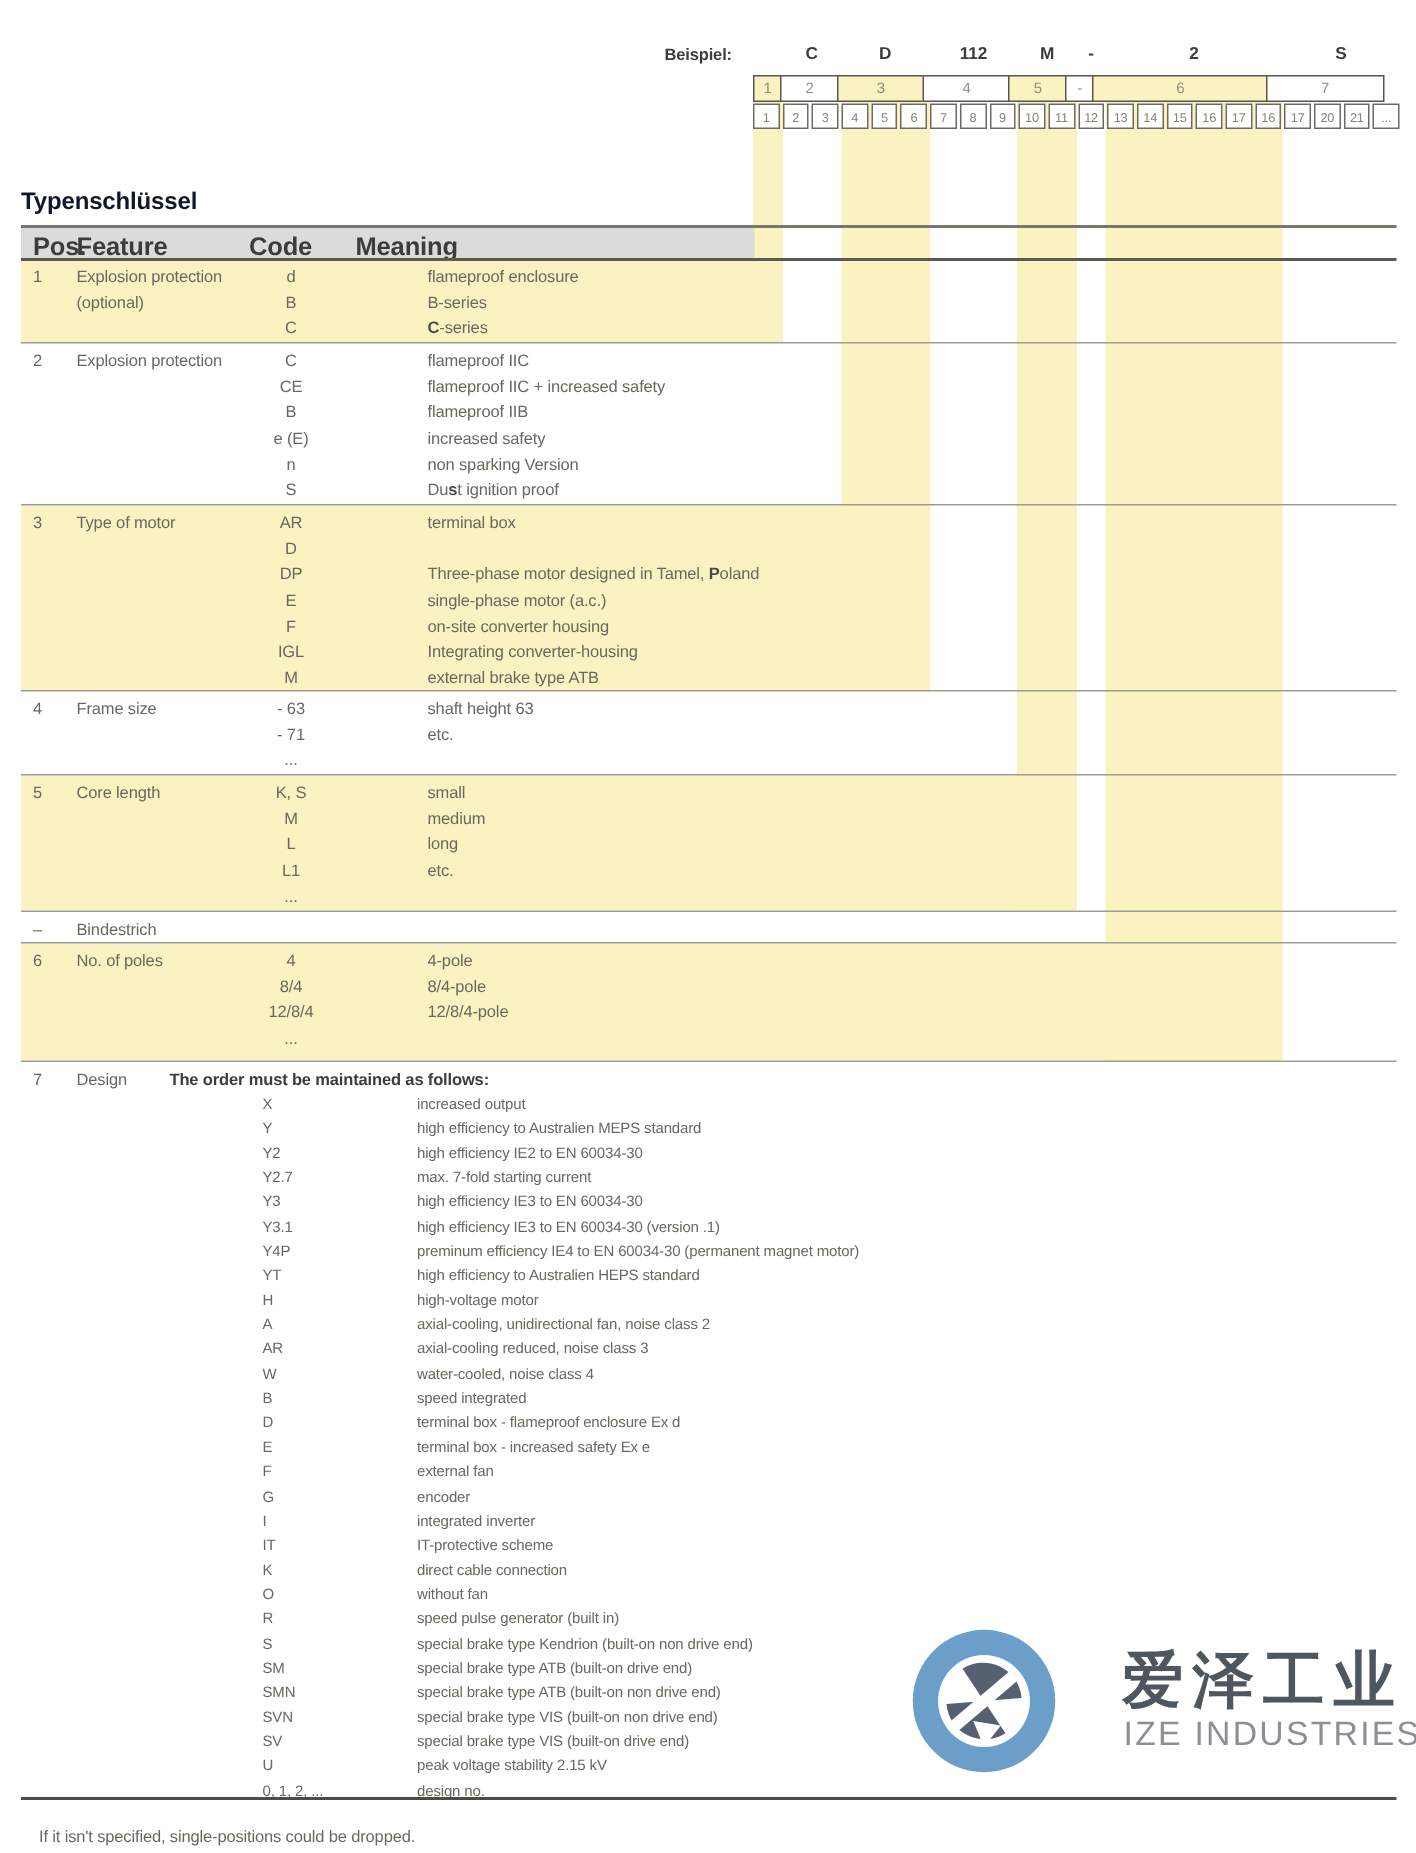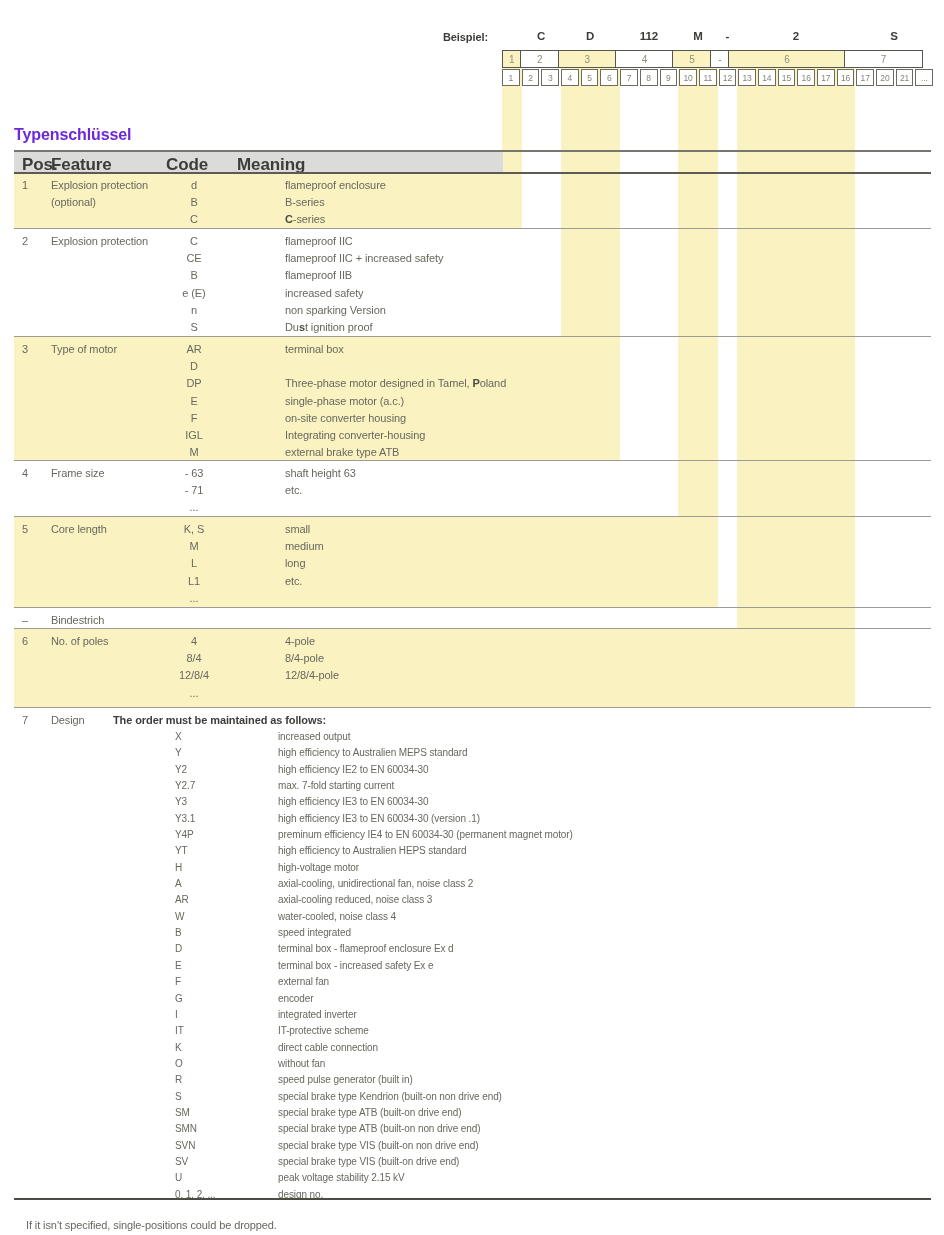--- a/index.html
+++ b/index.html
@@ -20,21 +20,21 @@
   .bsp-label{position:absolute;left:443px;top:31px;font-size:11px;font-weight:bold;color:#3c3c38;z-index:2;}
   .bsp-letter{position:absolute;top:30px;transform:translateX(-50%);font-size:11.5px;font-weight:bold;color:#3c3c38;z-index:2;}
   .bsp-grouprow{position:absolute;left:502px;top:50px;height:18px;display:flex;z-index:2;}
   .bsp-gcell{box-sizing:border-box;border:1.5px solid #56564f;margin-right:-1.5px;background:#ffffff;
     display:flex;align-items:center;justify-content:center;font-size:10px;color:#908f7f;}
   .bsp-gcell.hl{background:#faf3c1;}
   .bsp-numrow{position:absolute;left:502px;top:69px;height:17px;width:431px;display:flex;gap:2px;z-index:2;}
   .bsp-ncell{box-sizing:border-box;flex:1;border:1px solid #6b6b63;background:#ffffff;
     display:flex;align-items:center;justify-content:center;font-size:8.5px;color:#84847a;}
   
-  .title{position:absolute;left:14px;top:126px;margin:0;font-size:16px;font-weight:bold;color:#6d28d9;z-index:2;}
+  .title{position:absolute;left:14px;top:126px;margin:0;font-size:16px;font-weight:bold;color:#0f172a;z-index:2;}
   
   .thead{position:absolute;left:14px;top:151.5px;width:917px;height:20.5px;z-index:1;}
   .thead .greybg{position:absolute;left:0;top:0;width:489px;height:100%;background:#dbdbd9;}
   .thead span{position:absolute;top:3px;font-size:17px;font-weight:bold;color:#3c3c38;z-index:2;}
   .trow{position:absolute;left:14px;width:917px;box-sizing:border-box;z-index:1;font-size:11px;}
   .trow .hlbg{position:absolute;left:0;top:0;height:100%;background:#faf3c1;z-index:0;}
   .trow .pos{position:absolute;left:8px;top:4px;line-height:17.2px;z-index:2;}
   .trow .feature{position:absolute;left:37px;top:4px;width:118px;line-height:17.2px;z-index:2;}
   .trow .entries{position:absolute;left:0;top:4px;right:0;z-index:2;}
   .entryline{position:relative;height:17.2px;line-height:17.2px;}
@@ -412,13 +412,25 @@
           <div class="entryline">
             <span class="code">0, 1, 2, ...</span>
             <span class="meaning">design no.</span>
           </div>
         </div>
       </div>
     </div>
 
   <p class="footnote">If it isn't specified, single-positions could be dropped.</p>
 
+  <div class="logo">
+    <svg width="96" height="96" viewBox="0 0 94 94">
+      <circle cx="47" cy="47" r="46.5" fill="#6b9fca"></circle>
+      <circle cx="47" cy="47" r="30" fill="#ffffff"></circle>
+      <path d="M33,26 A25,25 0 0 1 71.5,45 L47,47 Z" fill="#57606e"></path>
+      <path d="M61,68 A25,25 0 0 1 22.5,49 L47,47 Z" fill="#57606e"></path>
+      <line x1="27" y1="64" x2="67" y2="30" stroke="#ffffff" stroke-width="8"></line>
+      <path d="M47,77 L58,63 L40,60 Z" fill="#ffffff"></path>
+    </svg>
+    <span class="cn">爱泽工业</span>
+    <span class="en">IZE INDUSTRIES</span>
+  </div>
 </div>
 
 </body></html>

